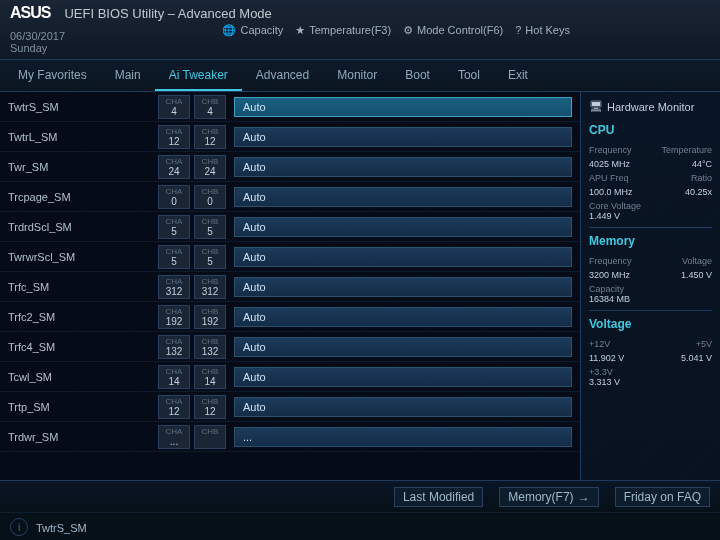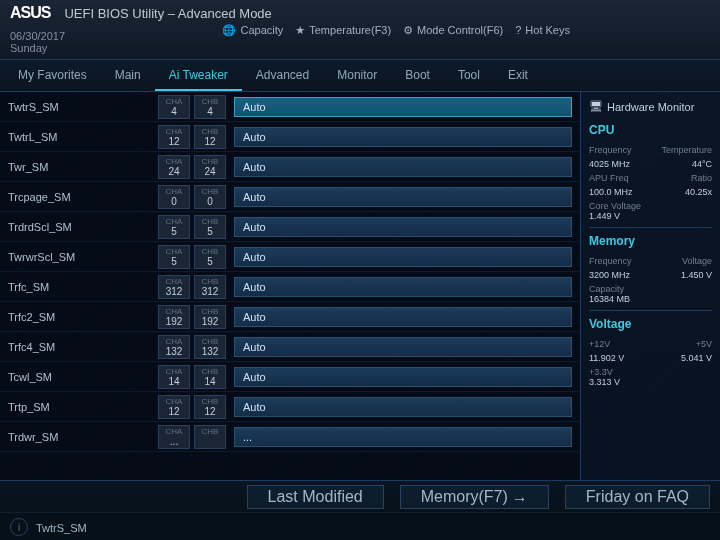--- a/index.html
+++ b/index.html
@@ -241,28 +241,28 @@
       background: linear-gradient(180deg, #0a1525 0%, #061018 100%);
       border-top: 1px solid #1e3a5f;
       display: flex;
       align-items: center;
       justify-content: flex-end;
       padding: 0 10px;
       gap: 16px;
     }
 
     .status-btn {
-      font-size: 16px;
+      font-size: 12px;
       color: #a0b8c8;
       cursor: pointer;
       display: flex;
       align-items: center;
       gap: 4px;
       border: 1px solid #2a4060;
-      padding: 2px 20px;
+      padding: 2px 8px;
       background: rgba(20,40,60,0.5);
     }
 
     .info-bar {
       position: absolute;
       bottom: 0;
       left: 0;
       right: 0;
       height: 28px;
       background: #061018;

